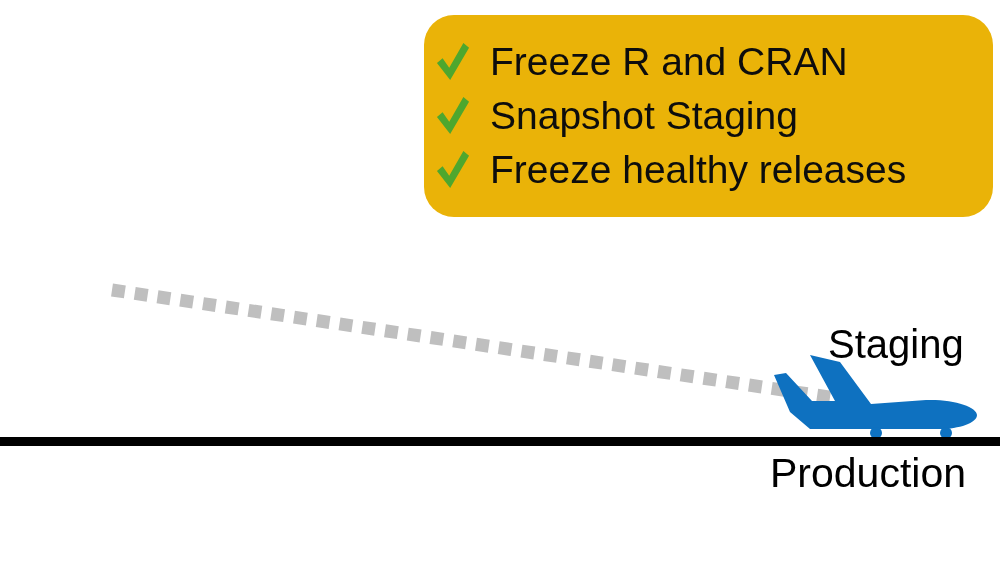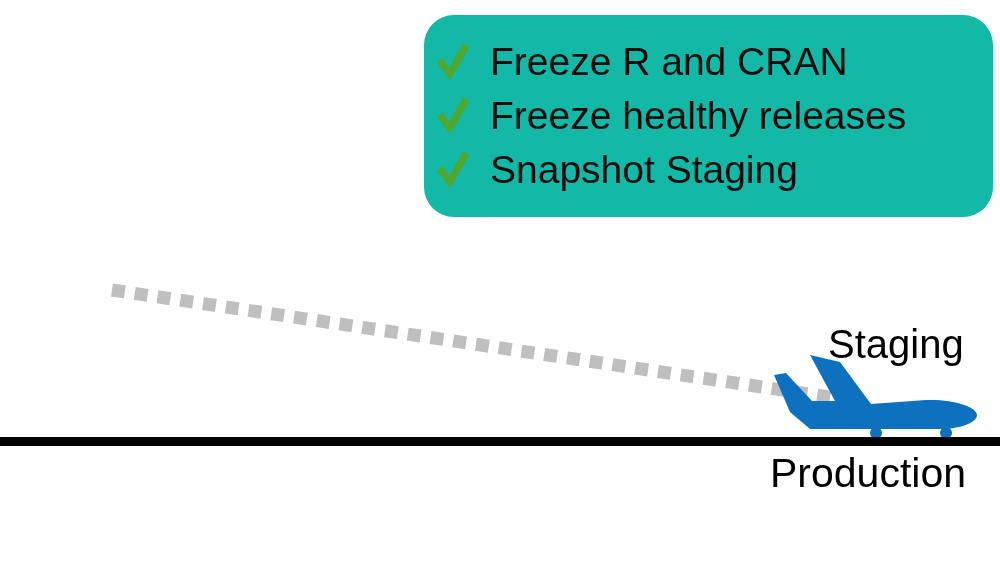--- a/index.html
+++ b/index.html
@@ -15,21 +15,21 @@
   .scene {
     position: absolute;
     left: 0; top: 0;
     width: 1000px; height: 563px;
   }
   .checklist-card {
     position: absolute;
     left: 424px; top: 15px;
     width: 569px; height: 202px;
     box-sizing: border-box;
-    background: #14b8a6;
+    background: #eab308;
     border-radius: 30px;
     display: flex;
     flex-direction: column;
     justify-content: flex-start;
     padding: 20px 10px 0 12px;
   }
   .check-row {
     display: flex;
     align-items: center;
     height: 52px;
@@ -85,28 +85,28 @@
       <svg class="check-icon" viewBox="0 0 36 41" xmlns="http://www.w3.org/2000/svg" aria-hidden="true">
         <path d="M 1,22 L 7,17 L 14,27 L 29,1 L 35,6 L 15,40 Z" fill="#4EA72E"></path>
       </svg>
       <span class="check-label">Freeze R and CRAN</span>
     </div>
 
     <div class="check-row">
       <svg class="check-icon" viewBox="0 0 36 41" xmlns="http://www.w3.org/2000/svg" aria-hidden="true">
         <path d="M 1,22 L 7,17 L 14,27 L 29,1 L 35,6 L 15,40 Z" fill="#4EA72E"></path>
       </svg>
-      <span class="check-label">Freeze healthy releases</span>
+      <span class="check-label">Snapshot Staging</span>
     </div>
 
     <div class="check-row">
       <svg class="check-icon" viewBox="0 0 36 41" xmlns="http://www.w3.org/2000/svg" aria-hidden="true">
         <path d="M 1,22 L 7,17 L 14,27 L 29,1 L 35,6 L 15,40 Z" fill="#4EA72E"></path>
       </svg>
-      <span class="check-label">Snapshot Staging</span>
+      <span class="check-label">Freeze healthy releases</span>
     </div>
 
   </div>
 
   <div class="floor-label staging-label">Staging</div>
 
   <div class="floor-label production-label">Production</div>
 
 </div>
 

